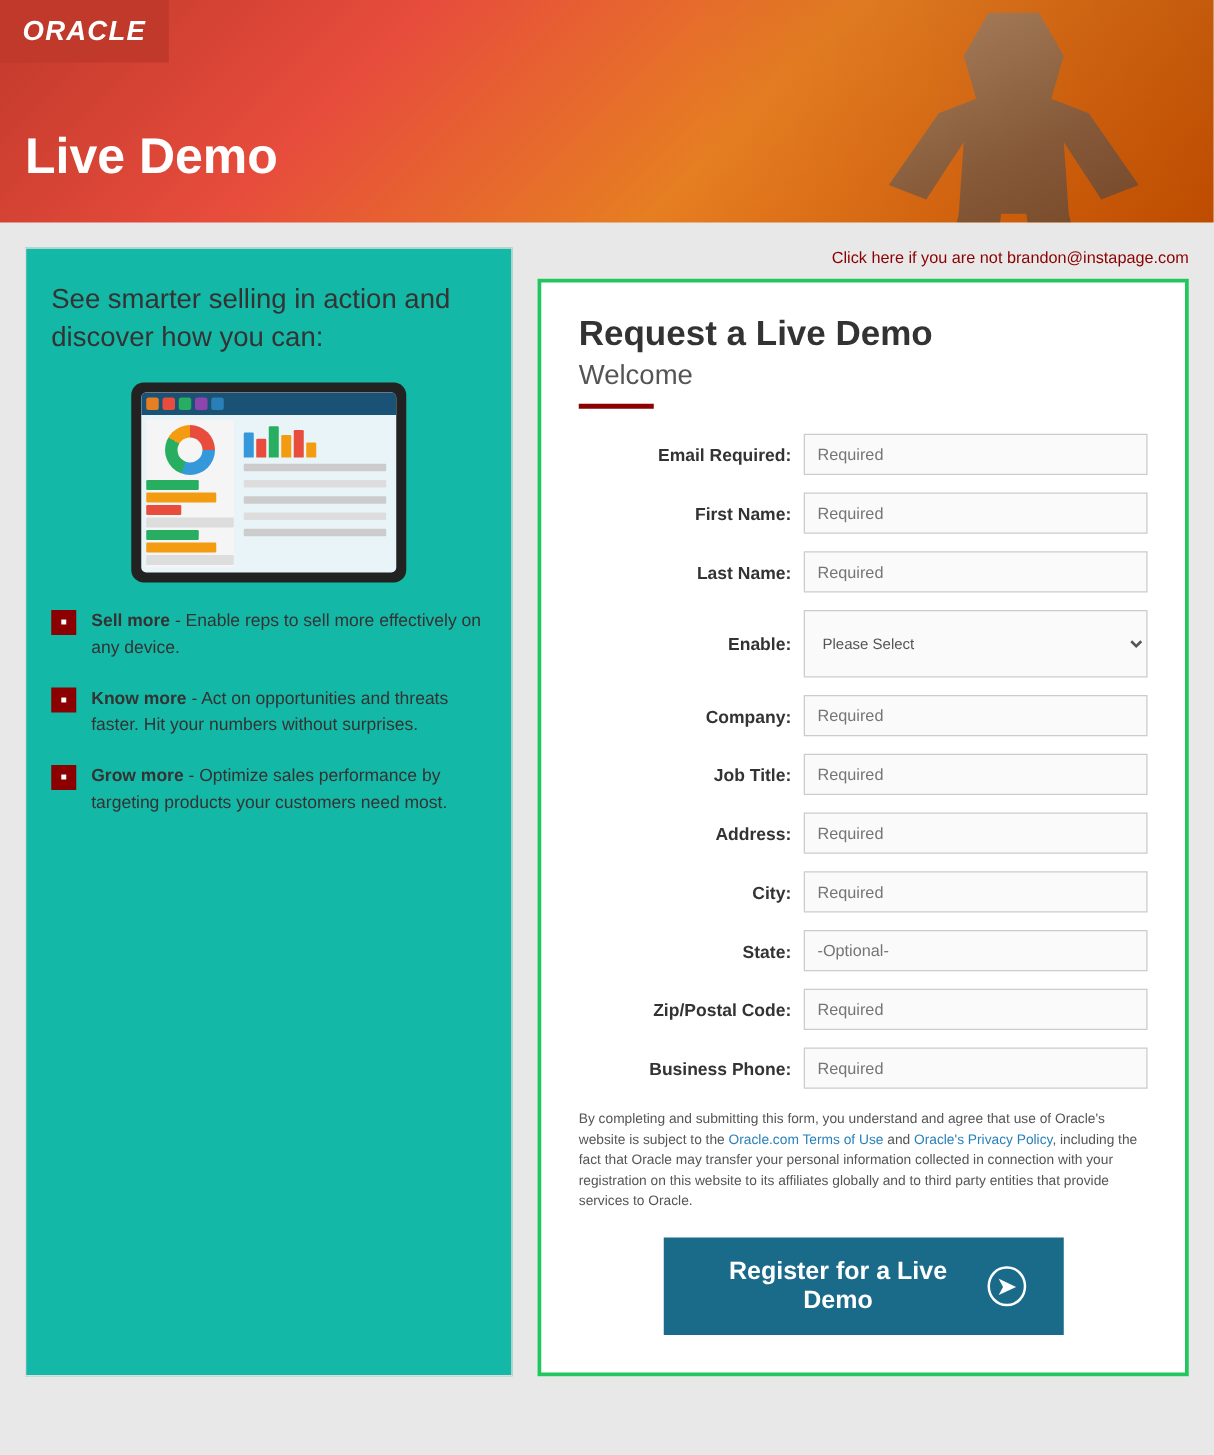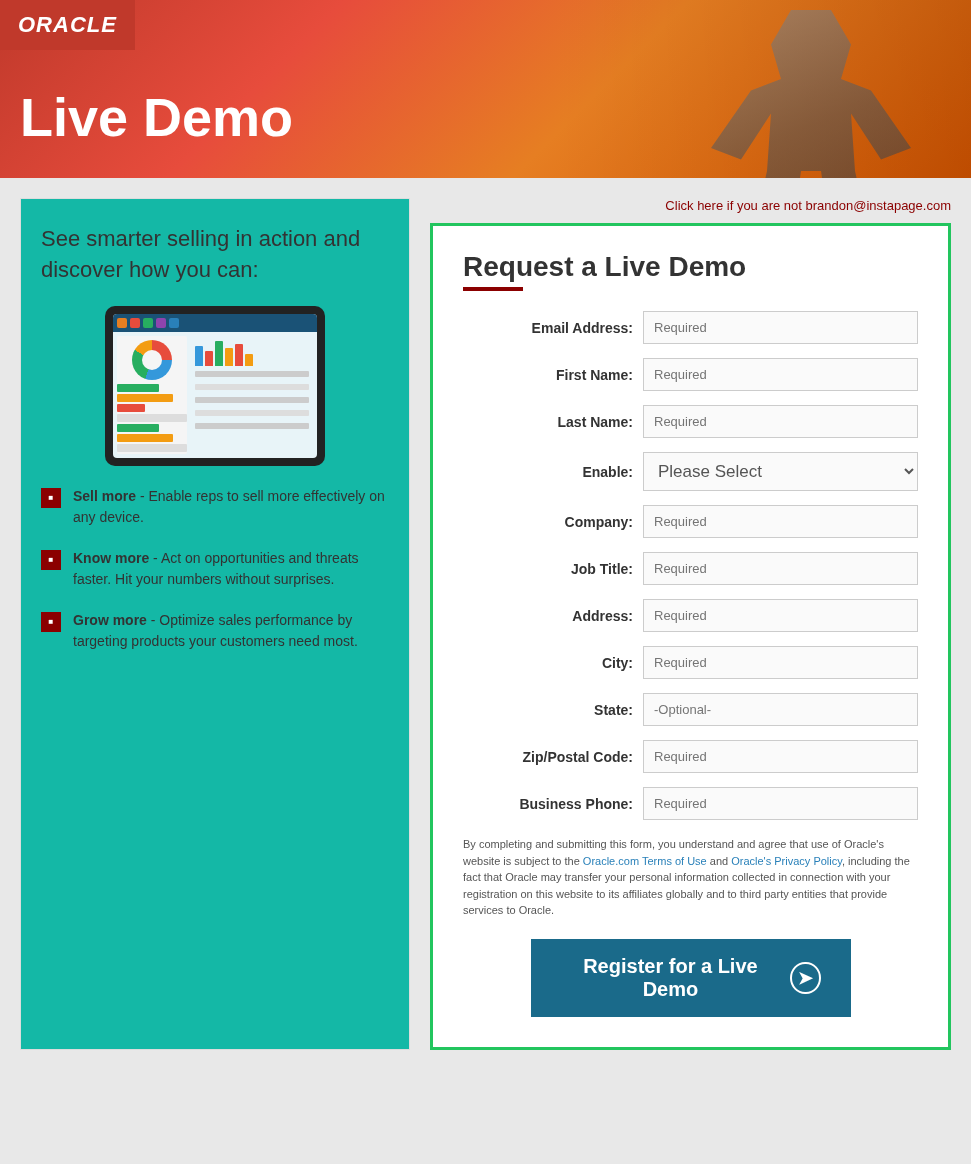--- a/index.html
+++ b/index.html
@@ -24,21 +24,21 @@
       font-size: 22px;
       font-weight: bold;
       letter-spacing: 1px;
       font-style: italic;
     }
     .header-title {
       position: absolute;
       bottom: 30px;
       left: 20px;
       color: white;
-      font-size: 54px;
+      font-size: 40px;
       font-weight: bold;
       z-index: 2;
     }
     .header-image-overlay {
       position: absolute;
       right: 0; top: 0;
       width: 420px; height: 100%;
       background: linear-gradient(to right, transparent, rgba(0,0,0,0.1));
       overflow: hidden;
     }
@@ -244,24 +244,24 @@
       flex: 1;
       padding: 8px 10px;
       border: 1px solid #ccc;
       background: #fafafa;
       font-size: 13px;
       color: #999;
       outline: none;
     }
     .form-select {
       flex: 1;
-      padding: 8px 10px;
+      padding: 18px 10px;
       border: 1px solid #ccc;
       background: #fafafa;
-      font-size: 17px;
+      font-size: 12px;
       color: #555;
       outline: none;
       appearance: auto;
     }
     .legal-text {
       font-size: 11px;
       color: #555;
       line-height: 1.5;
       margin: 16px 0 20px;
     }
@@ -374,24 +374,25 @@
     </ul>
   </div>
 
   <div class="right-panel">
     <div class="not-you-bar">
       <a href="#" class="not-you-link">Click here if you are not brandon@instapage.com</a>
     </div>
 
     <div class="form-box">
       <div class="form-title">Request a Live Demo</div>
+      <div class="form-subtitle">Welcome</div>
       <div class="form-divider"></div>
 
       <div class="form-row">
-        <label class="form-label">Email Address:</label>
+        <label class="form-label">Email Required:</label>
         <input class="form-input" type="email" placeholder="Required" style="">
       </div>
 
       <div class="form-row">
         <label class="form-label">First Name:</label>
         <input class="form-input" type="text" placeholder="Required" style="">
       </div>
 
       <div class="form-row">
         <label class="form-label">Last Name:</label>

